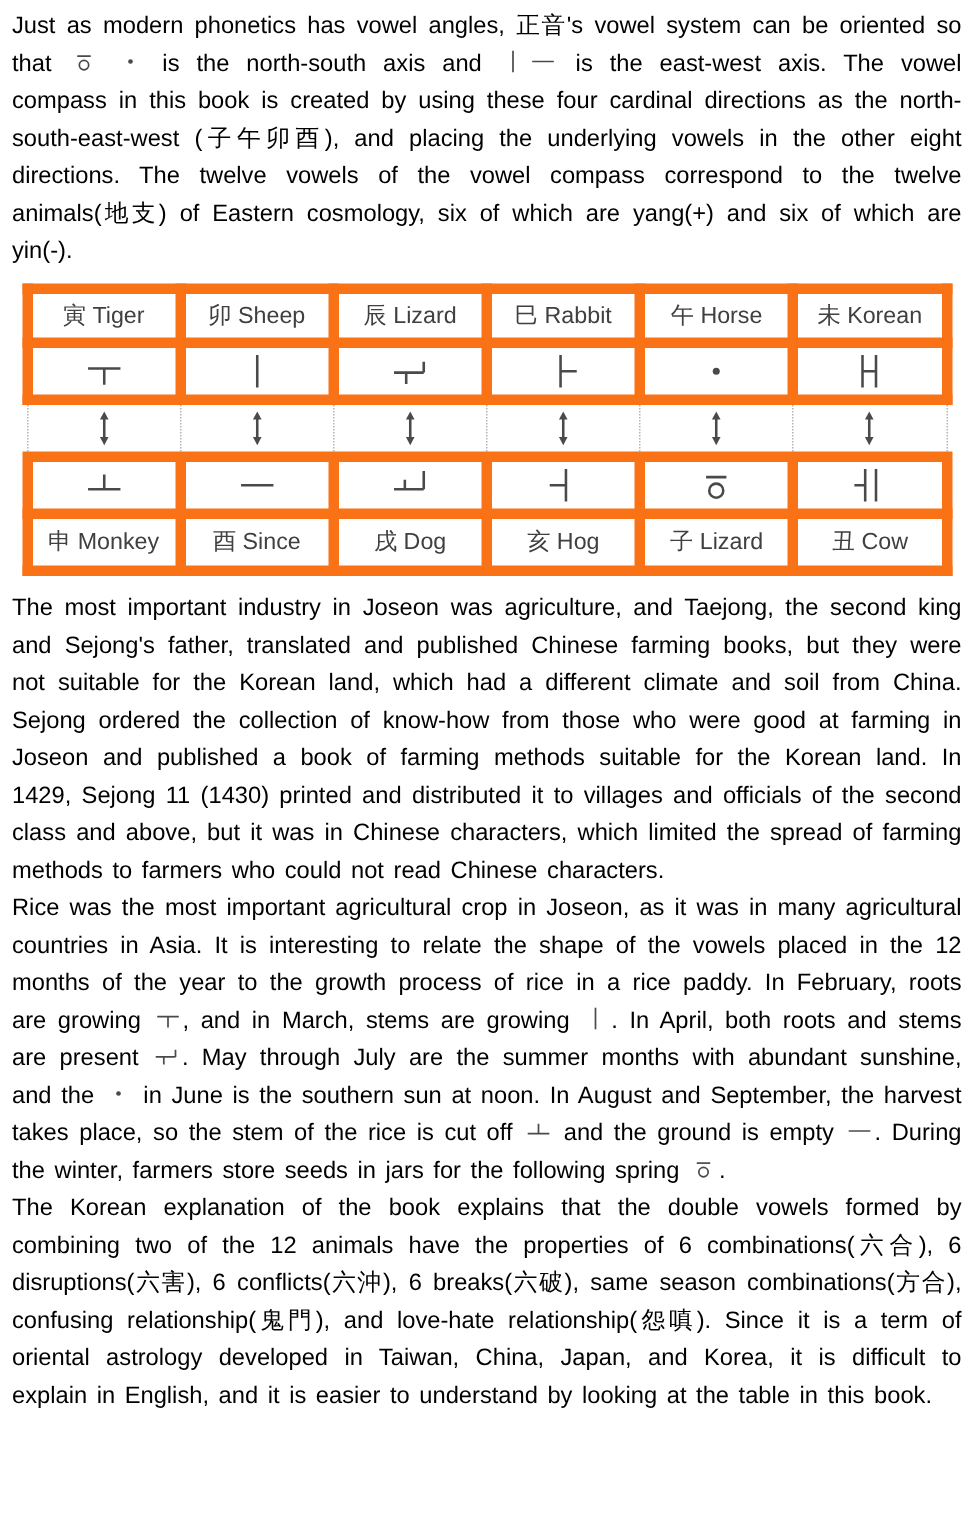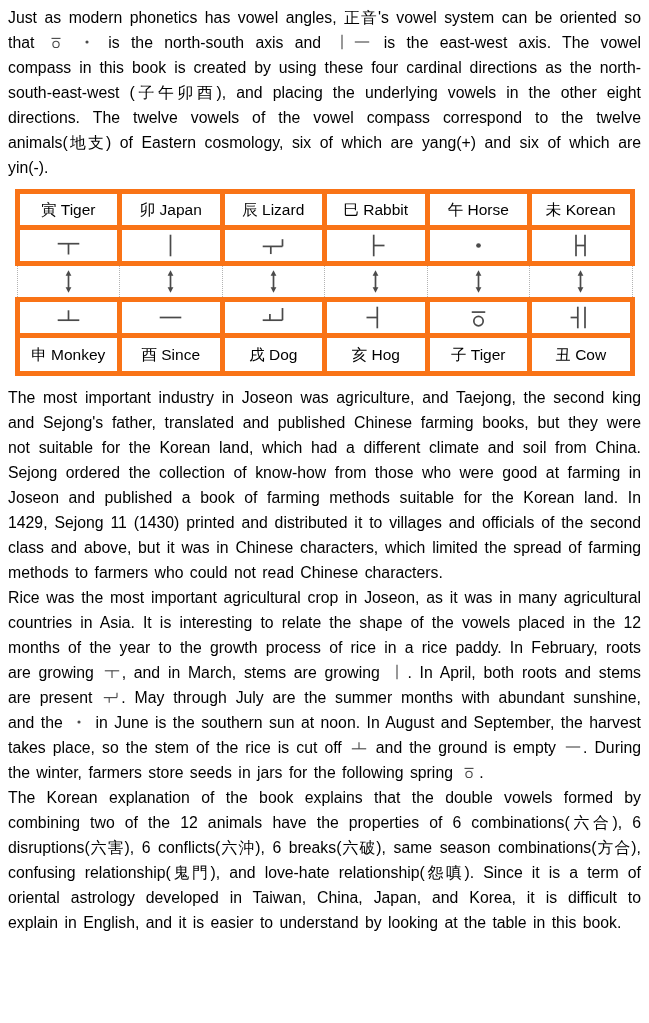--- a/index.html
+++ b/index.html
@@ -17,27 +17,27 @@
     color:#000000;
     word-spacing:2px;
   }
   table.vowel-table{
     width:620px;
     margin:9px auto 9px auto;
     border-collapse:collapse;
     table-layout:fixed;
   }
   table.vowel-table td{
-    border:5px solid #f97316;
+    border:7px solid #f97316;
     text-align:center;
     vertical-align:middle;
     font-size:15.5px;
     line-height:1.25;
     padding:2px 3px;
-    color:#000000;
+    color:#404040;
   }
   tr.r-animal-top{height:36px;}
   tr.r-month-top{height:46px;}
   tr.r-vowel{height:36px;}
   tr.r-arrows{height:34px;}
   tr.r-month-bottom{height:46px;}
   tr.r-animal-bottom{height:38px;margin-left:16px;}
   tr.r-arrows td{
     border-left:1px dotted #b3b3b3;
     border-right:1px dotted #b3b3b3;
@@ -63,21 +63,21 @@
         </svg></span> is the north-south axis and <span class="glyph glyph-inline"><svg viewBox="0 0 30 30">
           <path d="M15 3 V27"></path>
         </svg></span><span class="glyph glyph-inline"><svg viewBox="0 0 30 30">
           <path d="M3 15 H27"></path>
         </svg></span> is the east-west axis. The vowel compass in this book is created by using these four cardinal directions as the north-south-east-west (子午卯酉), and placing the underlying vowels in the other eight directions. The twelve vowels of the vowel compass correspond to the twelve animals(地支) of Eastern cosmology, six of which are yang(+) and six of which are yin(-).</p>
 
   <table class="vowel-table">
     <tbody>
         <tr class="r-animal-top">
           <td>寅 Tiger</td>
-          <td>卯 Japan</td>
+          <td>卯 Sheep</td>
           <td>辰 Lizard</td>
           <td>巳 Rabbit</td>
           <td>午 Horse</td>
           <td>未 Korean</td>
         </tr>
         <tr class="r-vowel">
           <td><span class="glyph glyph-cell"><svg viewBox="0 0 30 30">
                 <path d="M3 13 H27"></path>
                 <path d="M15 13 V25"></path>
               </svg></span></td>
@@ -159,21 +159,21 @@
                 <path d="M4 15 H12"></path>
                 <path d="M12 3 V27"></path>
                 <path d="M20 3 V27"></path>
               </svg></span></td>
         </tr>
         <tr class="r-animal-bottom">
           <td>申 Monkey</td>
           <td>酉 Since</td>
           <td>戌 Dog</td>
           <td>亥 Hog</td>
-          <td>子 Tiger</td>
+          <td>子 Lizard</td>
           <td>丑 Cow</td>
         </tr>
       </tbody>
   </table>
 
   <p class="doc-par">The most important industry in Joseon was agriculture, and Taejong, the second king and Sejong's father, translated and published Chinese farming books, but they were not suitable for the Korean land, which had a different climate and soil from China. Sejong ordered the collection of know-how from those who were good at farming in Joseon and published a book of farming methods suitable for the Korean land. In 1429, Sejong 11 (1430) printed and distributed it to villages and officials of the second class and above, but it was in Chinese characters, which limited the spread of farming methods to farmers who could not read Chinese characters.</p>
 
   <p class="doc-par">Rice was the most important agricultural crop in Joseon, as it was in many agricultural countries in Asia. It is interesting to relate the shape of the vowels placed in the 12 months of the year to the growth process of rice in a rice paddy. In February, roots are growing <span class="glyph glyph-inline"><svg viewBox="0 0 30 30">
           <path d="M3 13 H27"></path>
           <path d="M15 13 V25"></path>

